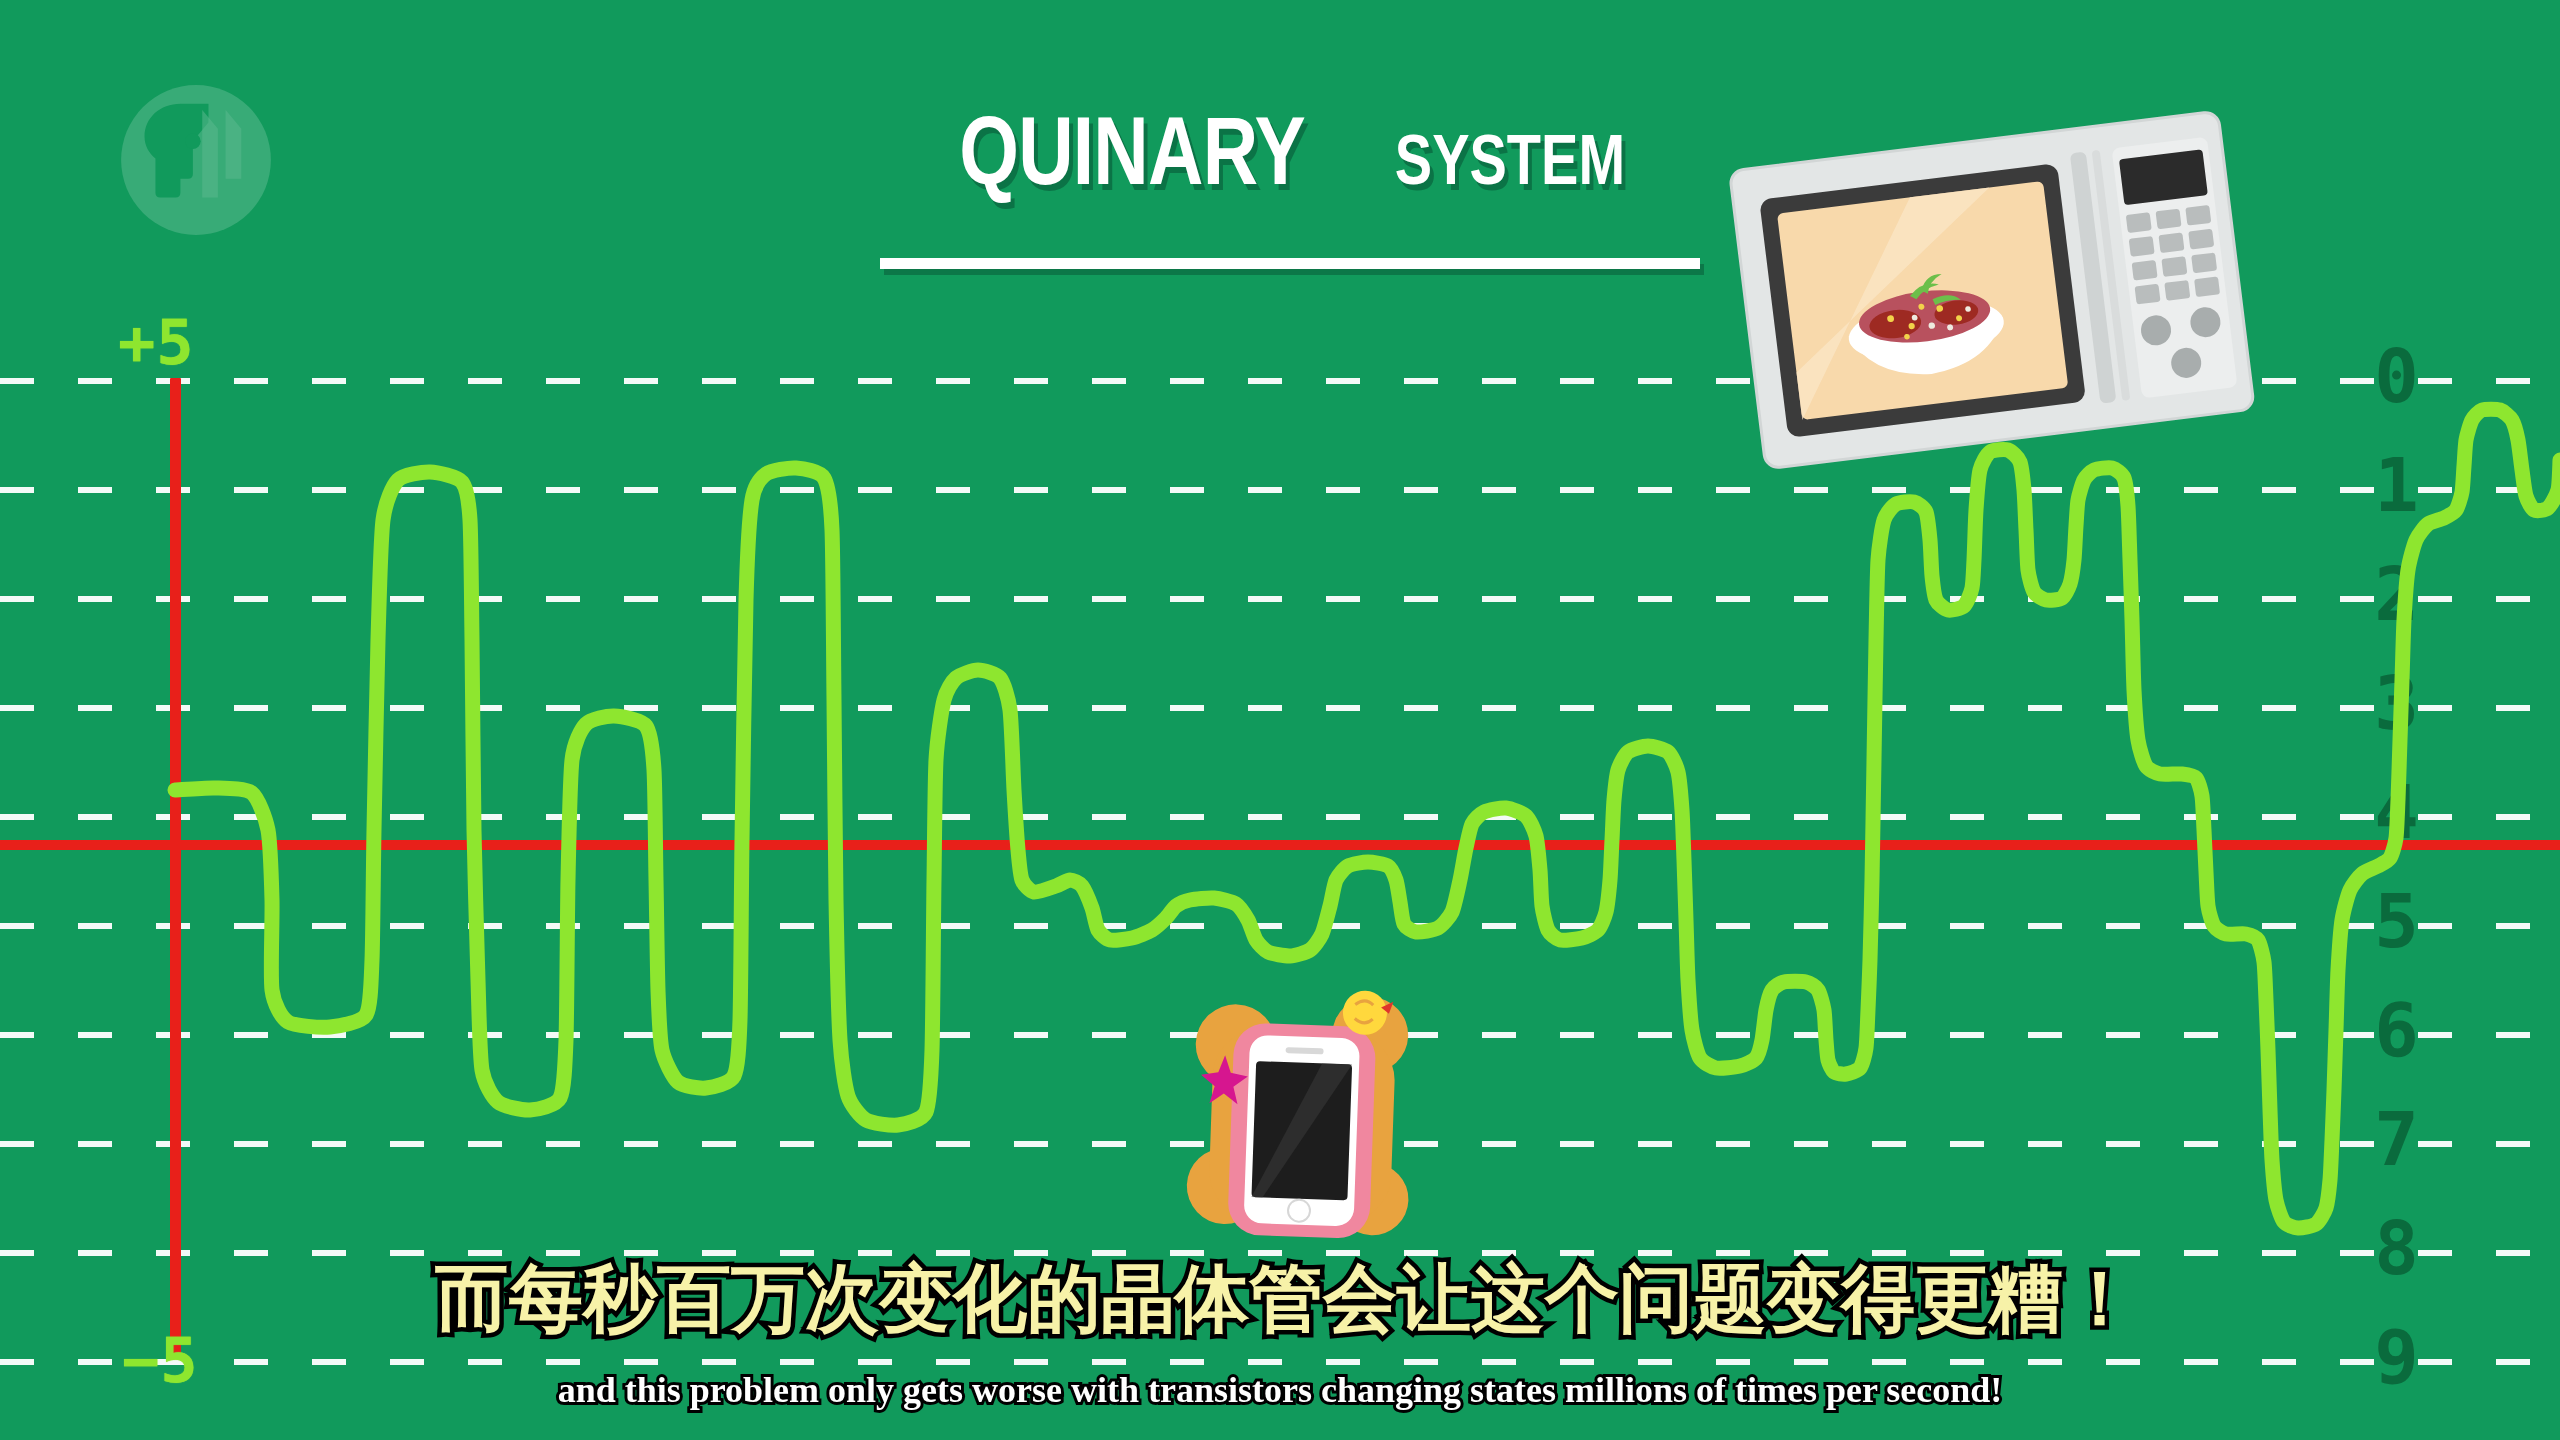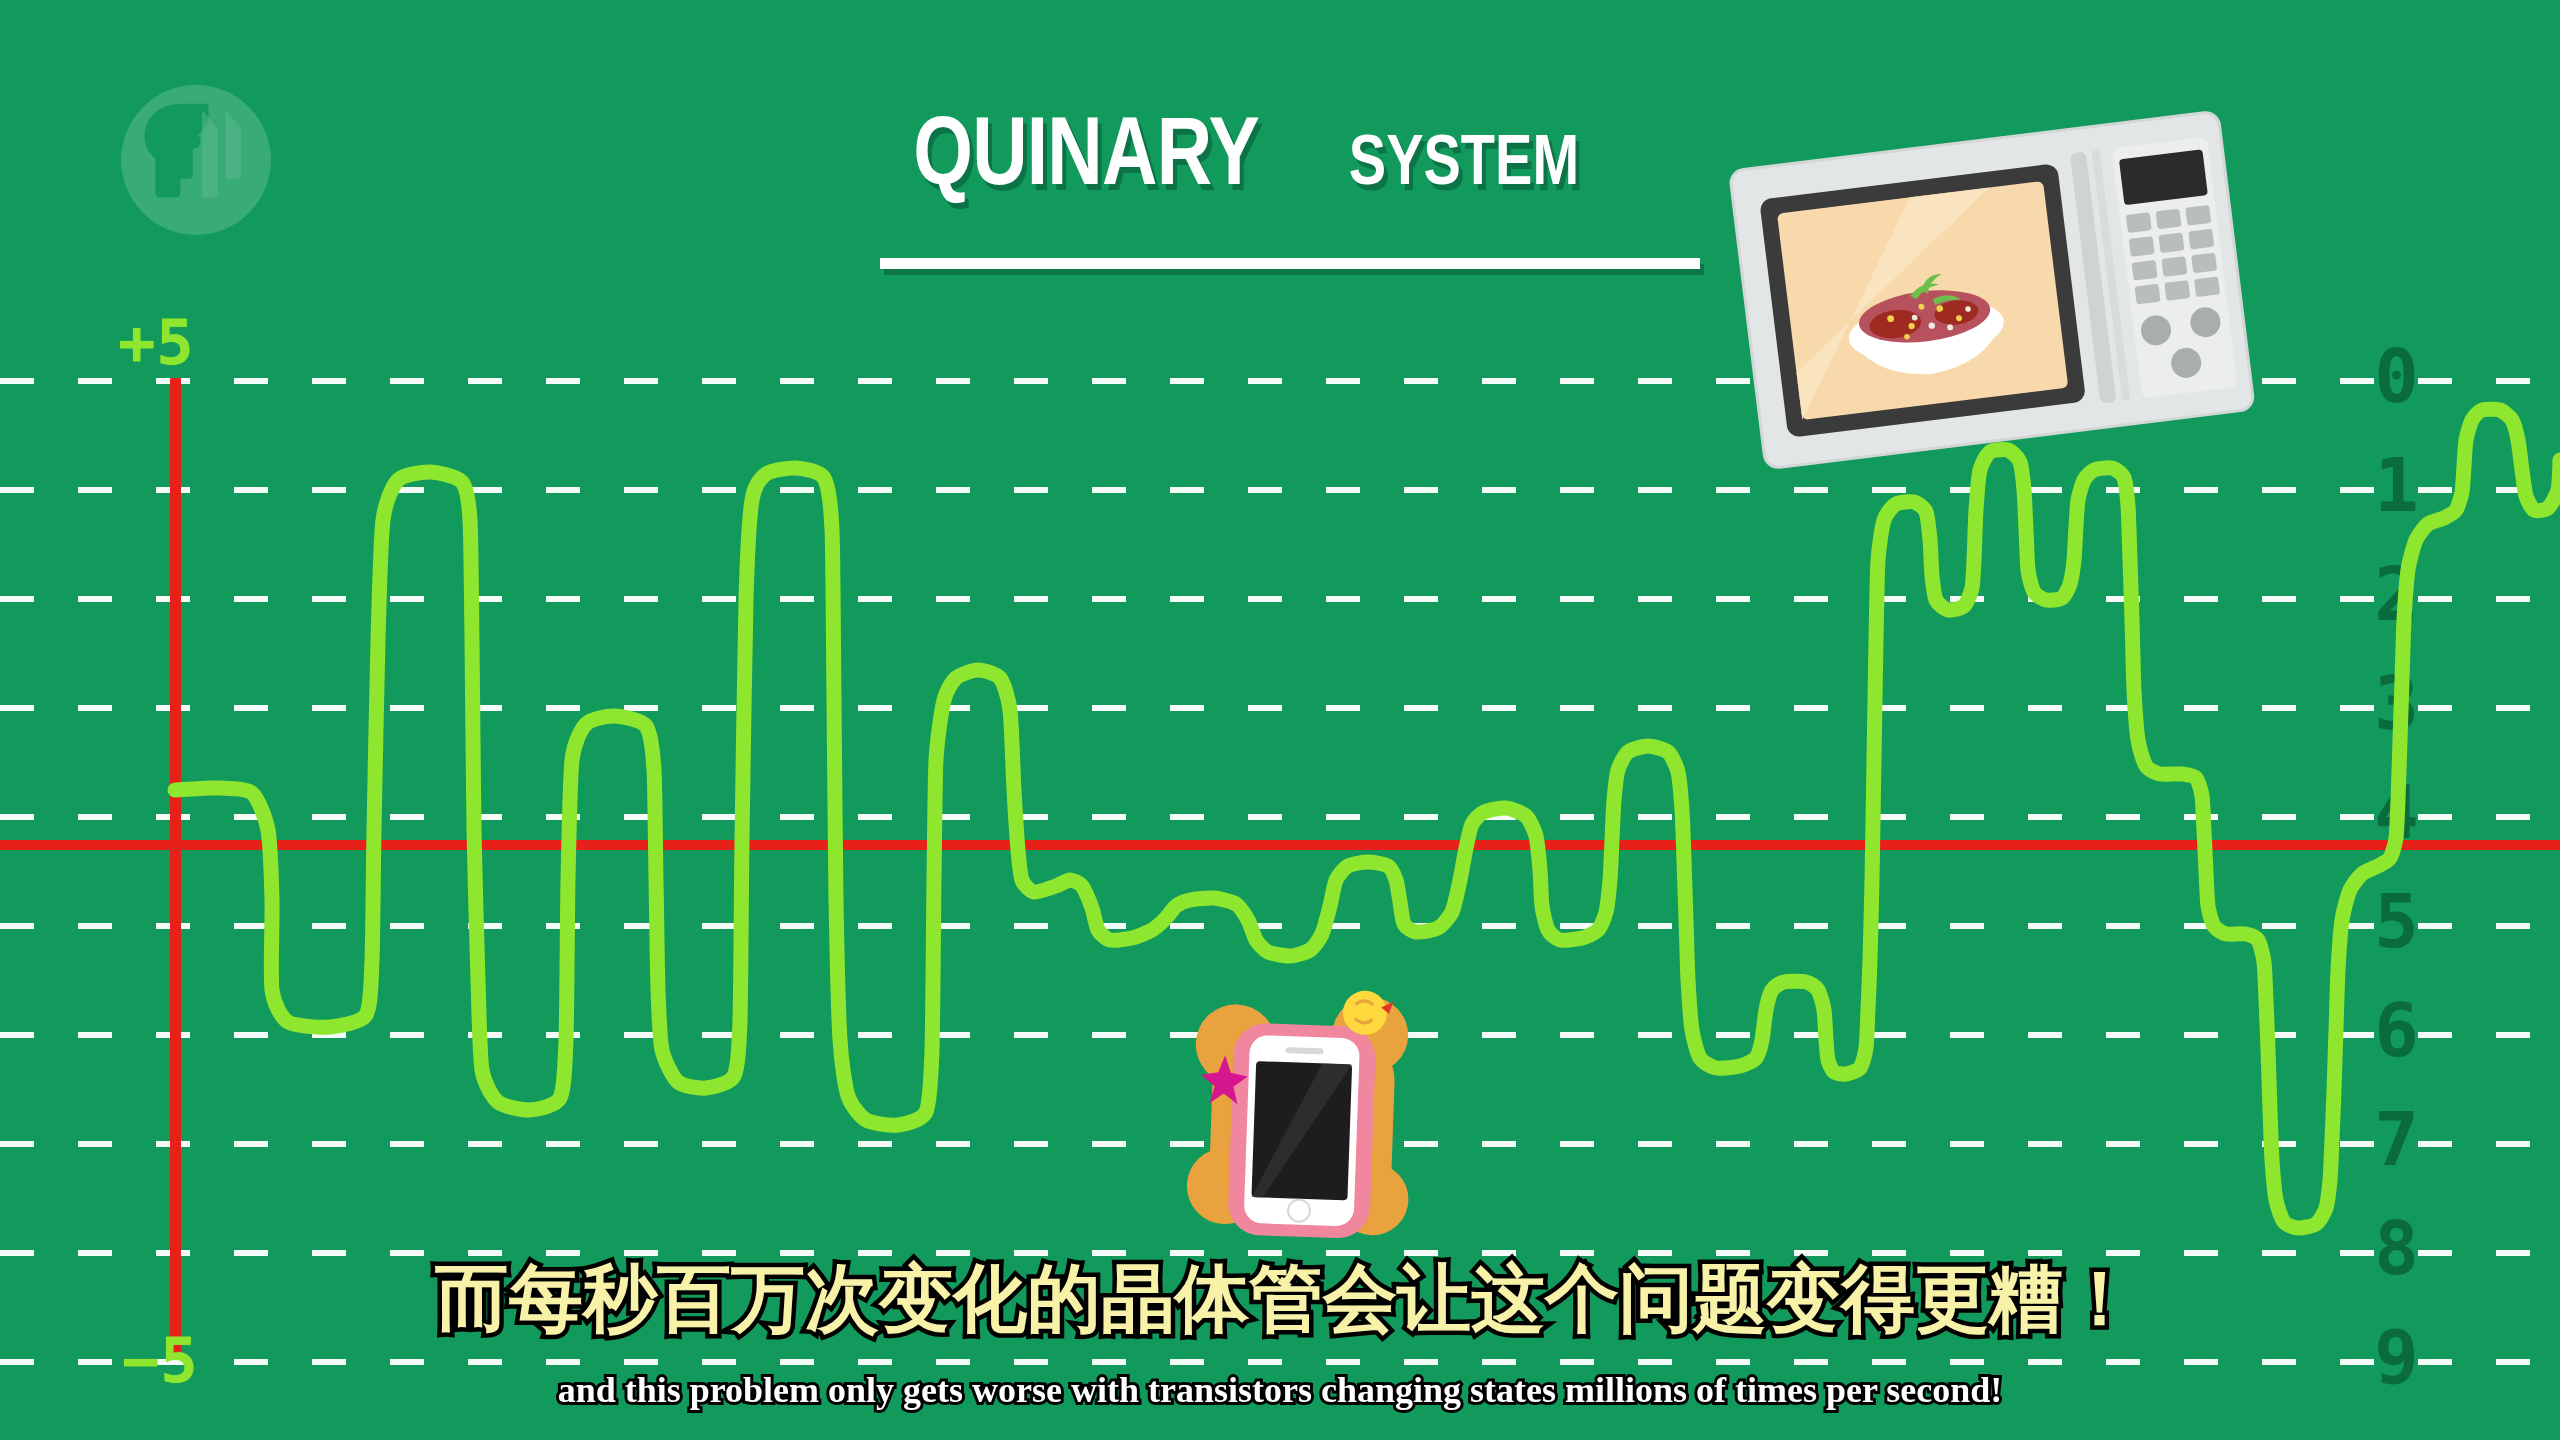--- a/index.html
+++ b/index.html
@@ -42,21 +42,21 @@
     position:absolute;color:#0a6b3d;font-size:74px;line-height:1;
     text-align:center;width:90px;
   }
 
   
   .pbs{position:absolute;left:118px;top:82px;width:156px;height:156px;opacity:.30;}
 
   
   .title-wrap{
     position:absolute;left:870px;top:96px;width:830px;
-    text-align:left;
+    text-align:center;
   }
   .title-line{
     display:inline-block;white-space:nowrap;
     color:#ffffff;
     font-family:"Liberation Sans","DejaVu Sans",sans-serif;
     font-weight:700;
     transform:scaleX(.80);transform-origin:center;
     text-shadow:5px 6px 0 rgba(7,84,52,.55);
   }
   .t-main{font-size:96px;letter-spacing:-1px;}

